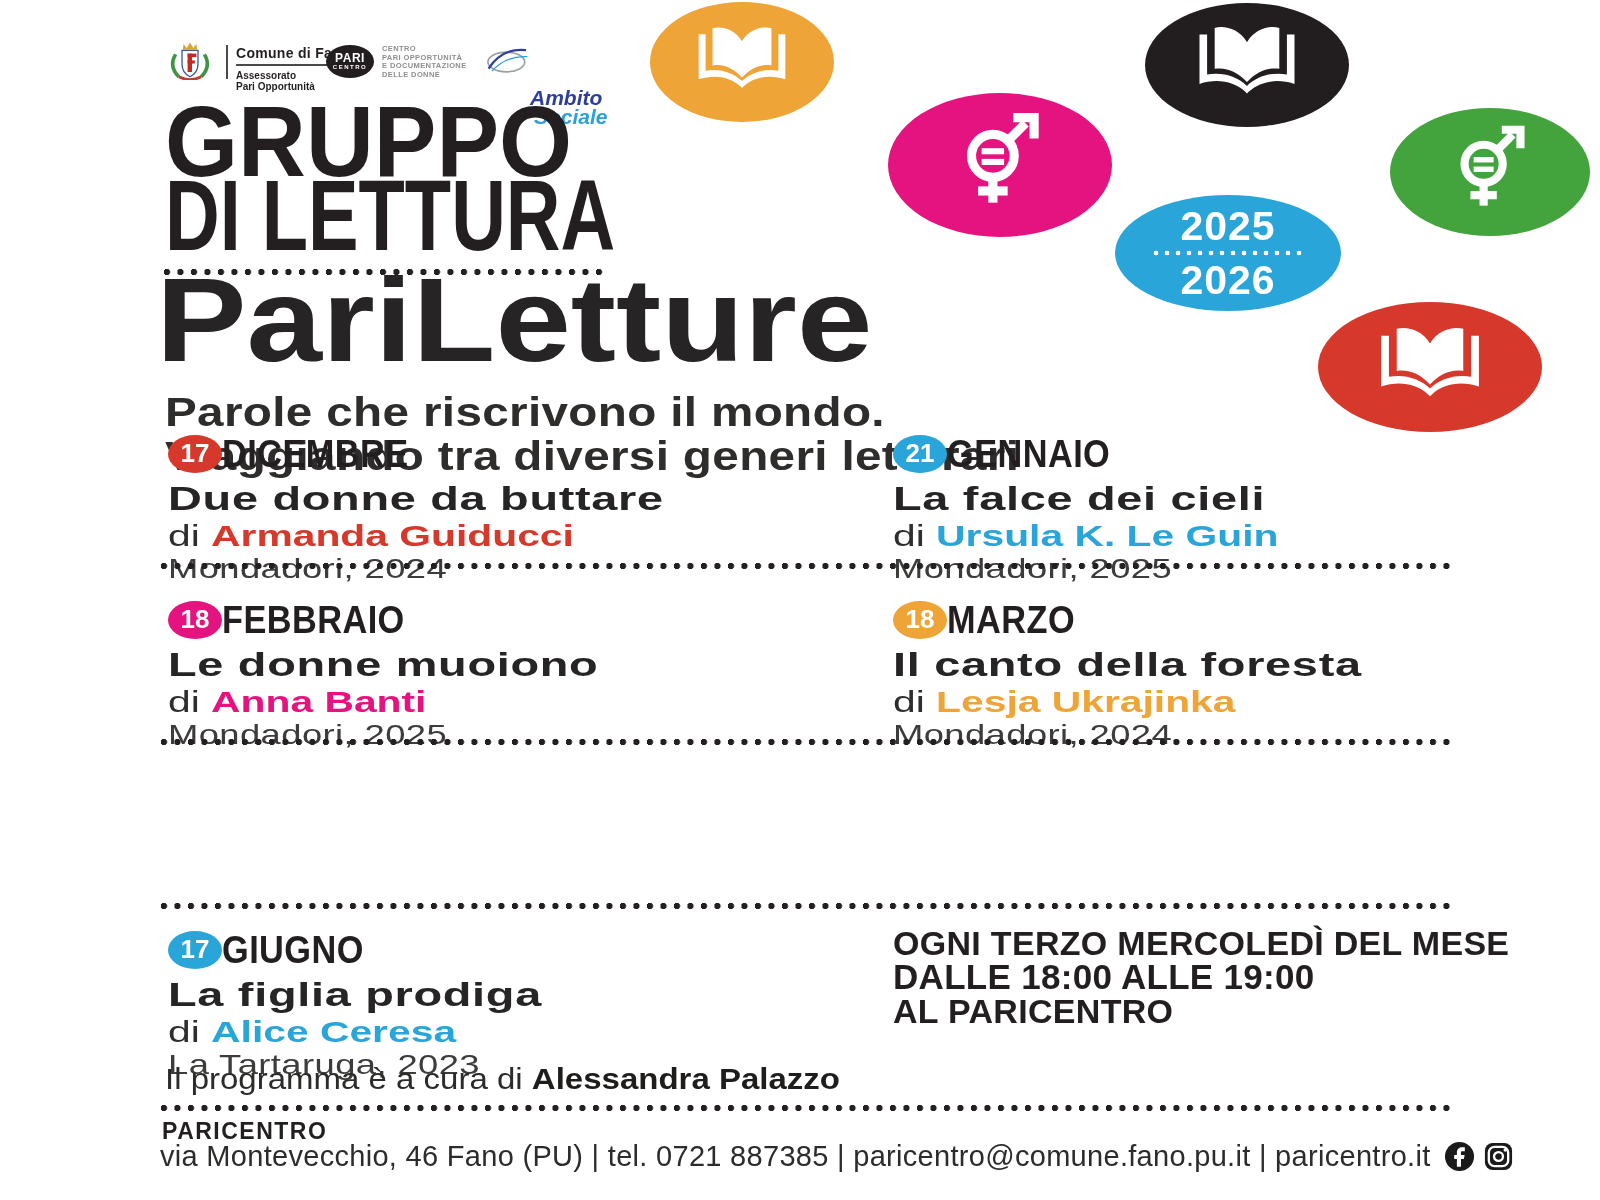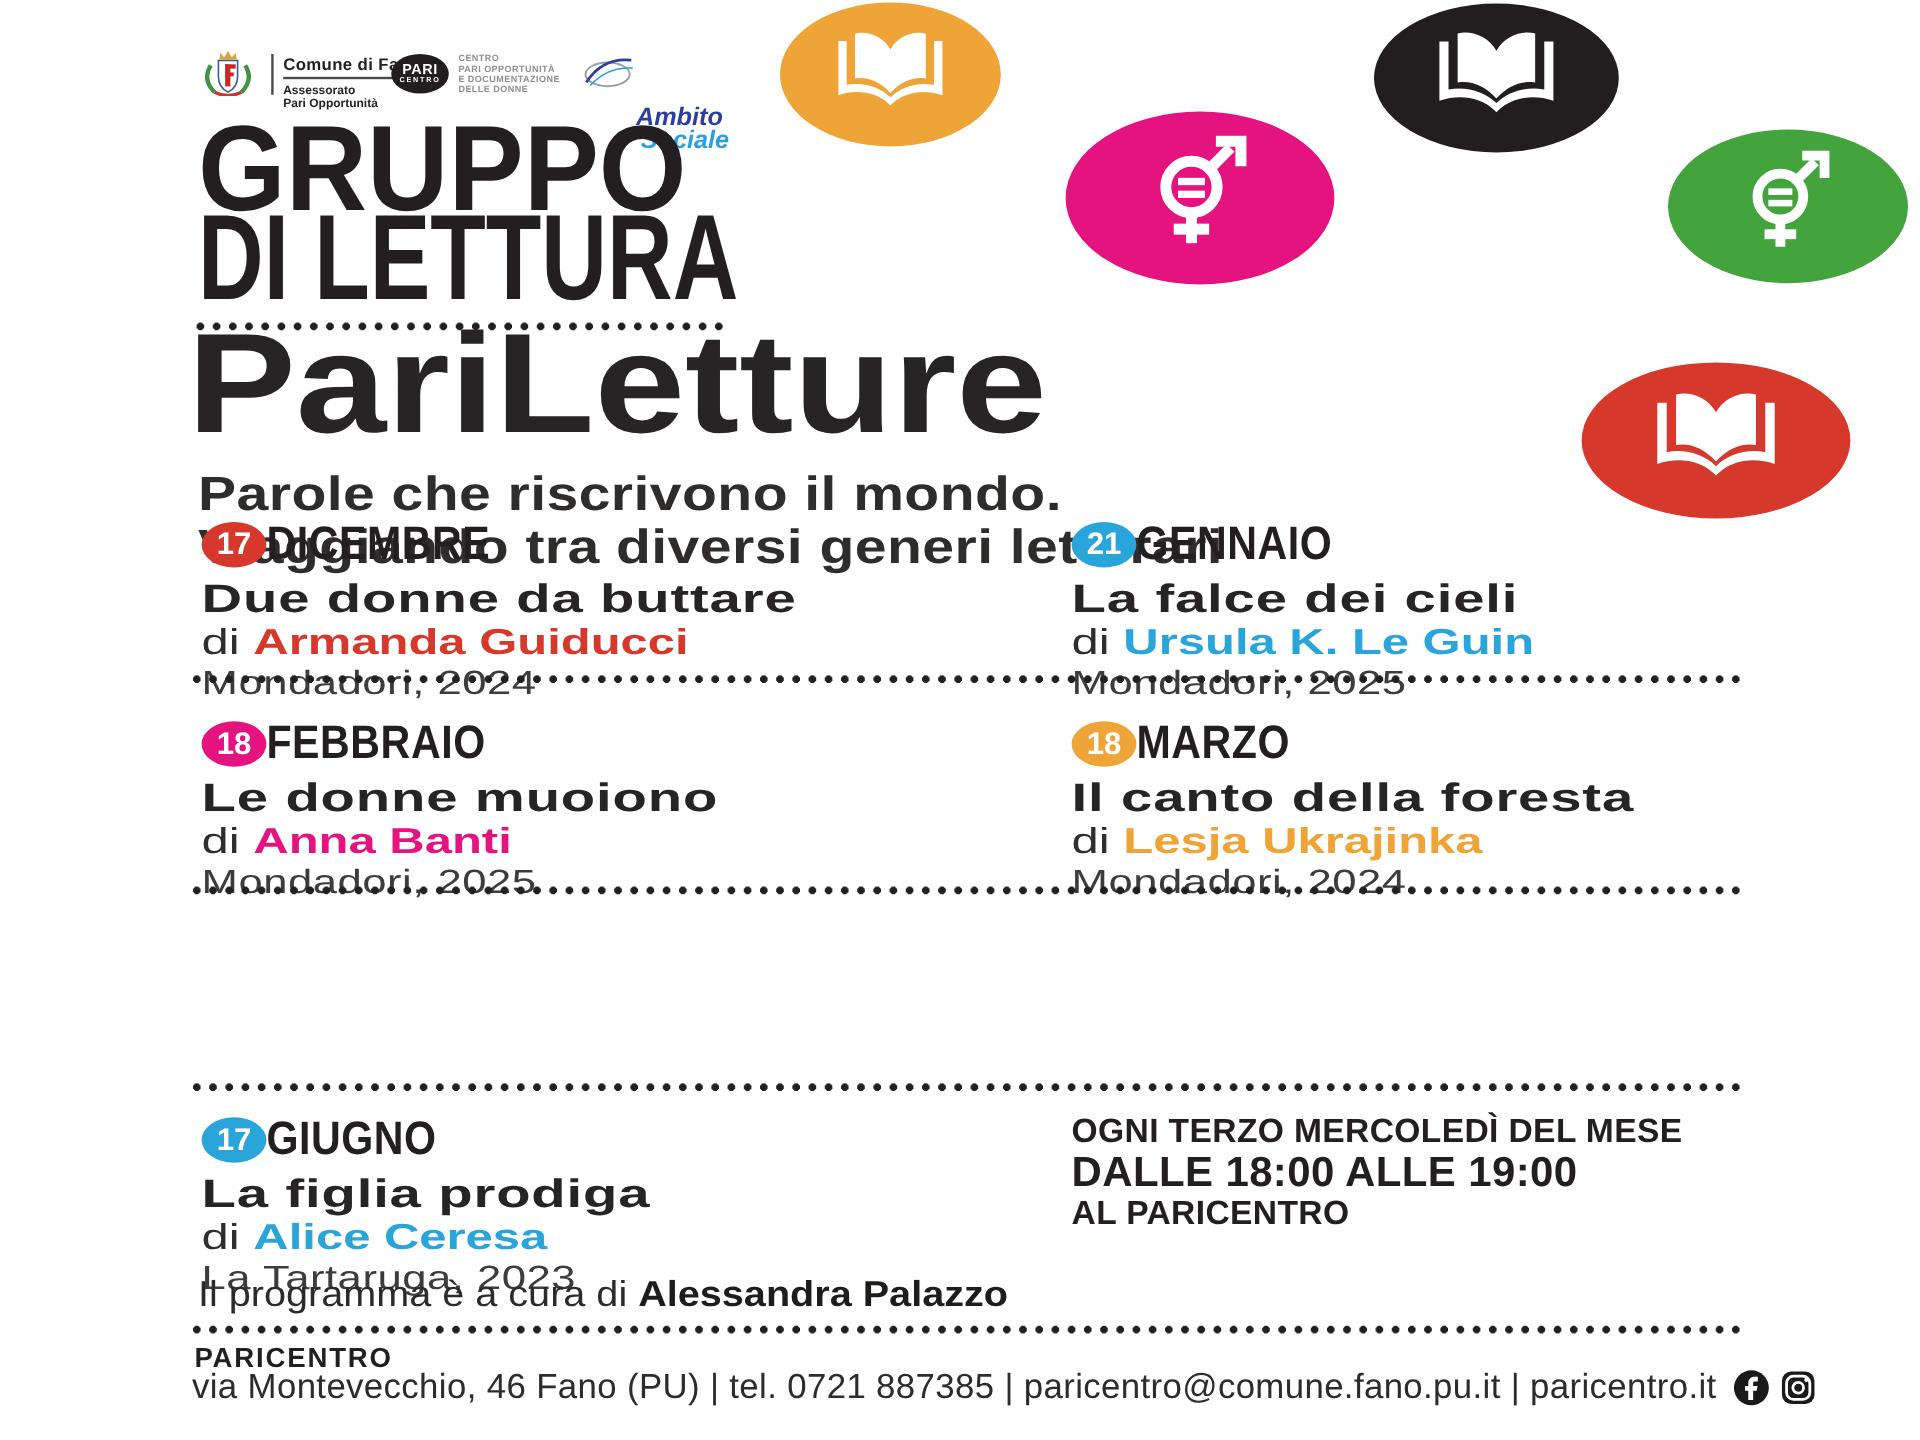--- a/index.html
+++ b/index.html
@@ -56,21 +56,21 @@
   .eauthor{margin-top:3px;font-size:30px;line-height:32px;width:max-content;
     transform:scaleX(1.36);transform-origin:0 0;color:#2f2e2e;}
   .eauthor .aname{font-weight:bold;}
   .epub{margin-top:2px;font-size:28px;line-height:30px;color:#3c3c3b;width:max-content;
     transform:scaleX(1.3);transform-origin:0 0;letter-spacing:.3px;}
   .dotsep{position:absolute;left:160px;width:1290px;height:8px;
     background-image:radial-gradient(circle at 4px 4px,#242021 3px,transparent 3.4px);
     background-size:13.5px 8px;background-repeat:repeat-x;}
   
   .info{position:absolute;left:893px;top:926px;font-weight:bold;color:#231f20;}
-  .info-line{font-size:28px;line-height:34px;letter-spacing:.3px;white-space:nowrap;}
+  .info-line{font-size:34px;line-height:34px;letter-spacing:.3px;white-space:nowrap;}
   .info-line.strong{font-size:35px;}
   
   .credit{position:absolute;left:165px;top:1062px;font-size:30px;line-height:34px;color:#2c2b2a;
     width:max-content;transform:scaleX(1.1);transform-origin:0 0;}
   .credit b{color:#1e1d1c;}
   .footer-org{position:absolute;left:162px;top:1118px;font-size:23px;font-weight:bold;letter-spacing:1.5px;}
   .footer-contact{position:absolute;left:160px;top:1140px;font-size:29px;color:#2d2c2b;letter-spacing:.3px;
     display:flex;align-items:center;gap:9px;white-space:nowrap;}
   .soc{display:inline-flex;gap:8px;align-items:center;margin-left:4px;}
   svg{display:block;}
@@ -153,20 +153,25 @@
       <circle cx="48" cy="46" r="21" fill="none" stroke="#fff" stroke-width="9"></circle>
       <rect x="37" y="38.5" width="22" height="6" fill="#fff"></rect>
       <rect x="37" y="49" width="22" height="6" fill="#fff"></rect>
       <rect x="43.5" y="66" width="9" height="26" fill="#fff"></rect>
       <rect x="33.5" y="76" width="29" height="9" fill="#fff"></rect>
       <line x1="62" y1="32" x2="80" y2="14" stroke="#fff" stroke-width="9"></line>
       <path d="M68 8.5 H88.5 V29" fill="none" stroke="#fff" stroke-width="9"></path>
     </svg>
   </div>
 
+  <div class="circ season" style="left: 1115px; top: 195px; width: 226px; height: 116px; background-color: rgb(42, 165, 218);">
+    <div class="season-year">2025</div>
+    <div class="season-dots"></div>
+    <div class="season-year">2026</div>
+  </div>
 
   <div class="circ" style="left: 1318px; top: 302px; width: 224px; height: 130px; background-color: rgb(214, 57, 43);">
     <svg width="118" height="90" viewBox="0 0 120 92">
       <path d="M10 14 L10 66 C28 60 46 63 58 74 L60 76 L62 74 C74 63 92 60 110 66 L110 14 L102 14 L102 56 C86 53 70 58 60 68 C50 58 34 53 18 56 L18 14 Z" fill="#fff"></path>
       <path d="M60 22 C52 8 36 4 26 7 L26 50 C38 48 50 53 60 64 C70 53 82 48 94 50 L94 7 C84 4 68 8 60 22 Z" fill="#fff"></path>
     </svg>
   </div>
 
   <div class="kicker">
     <span class="kicker-line l1">GRUPPO</span>

